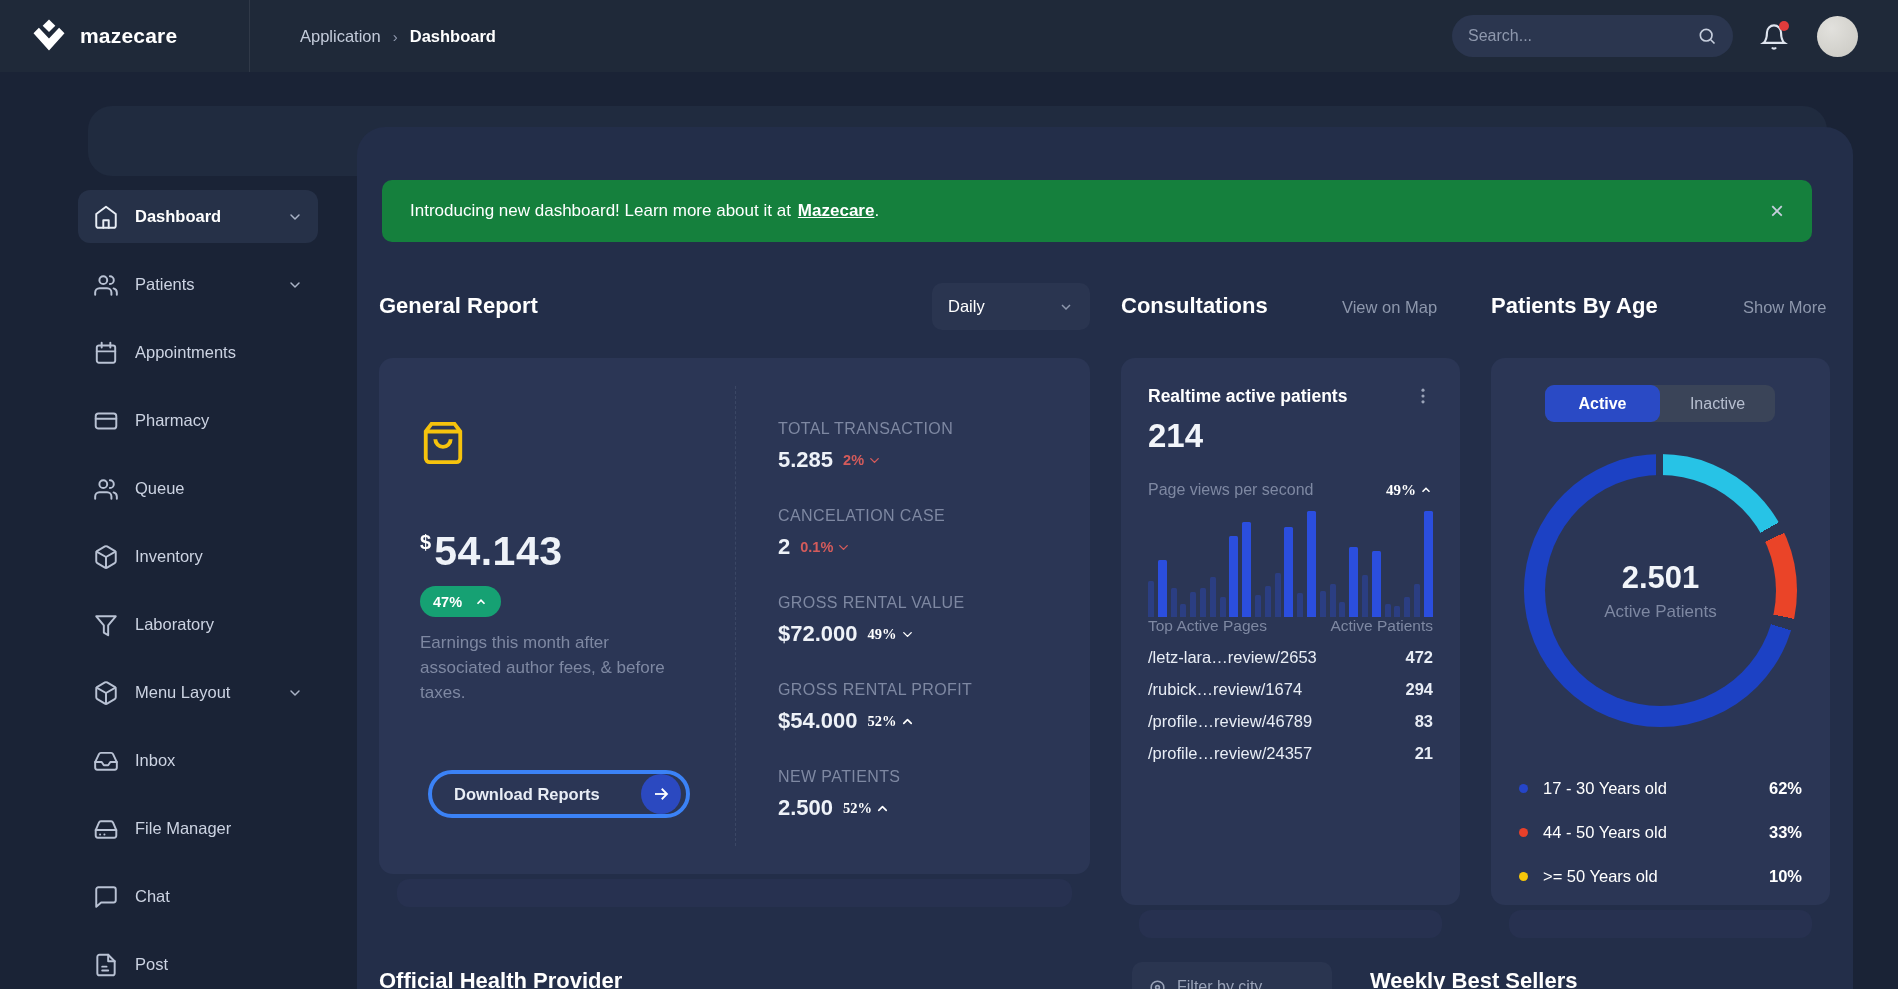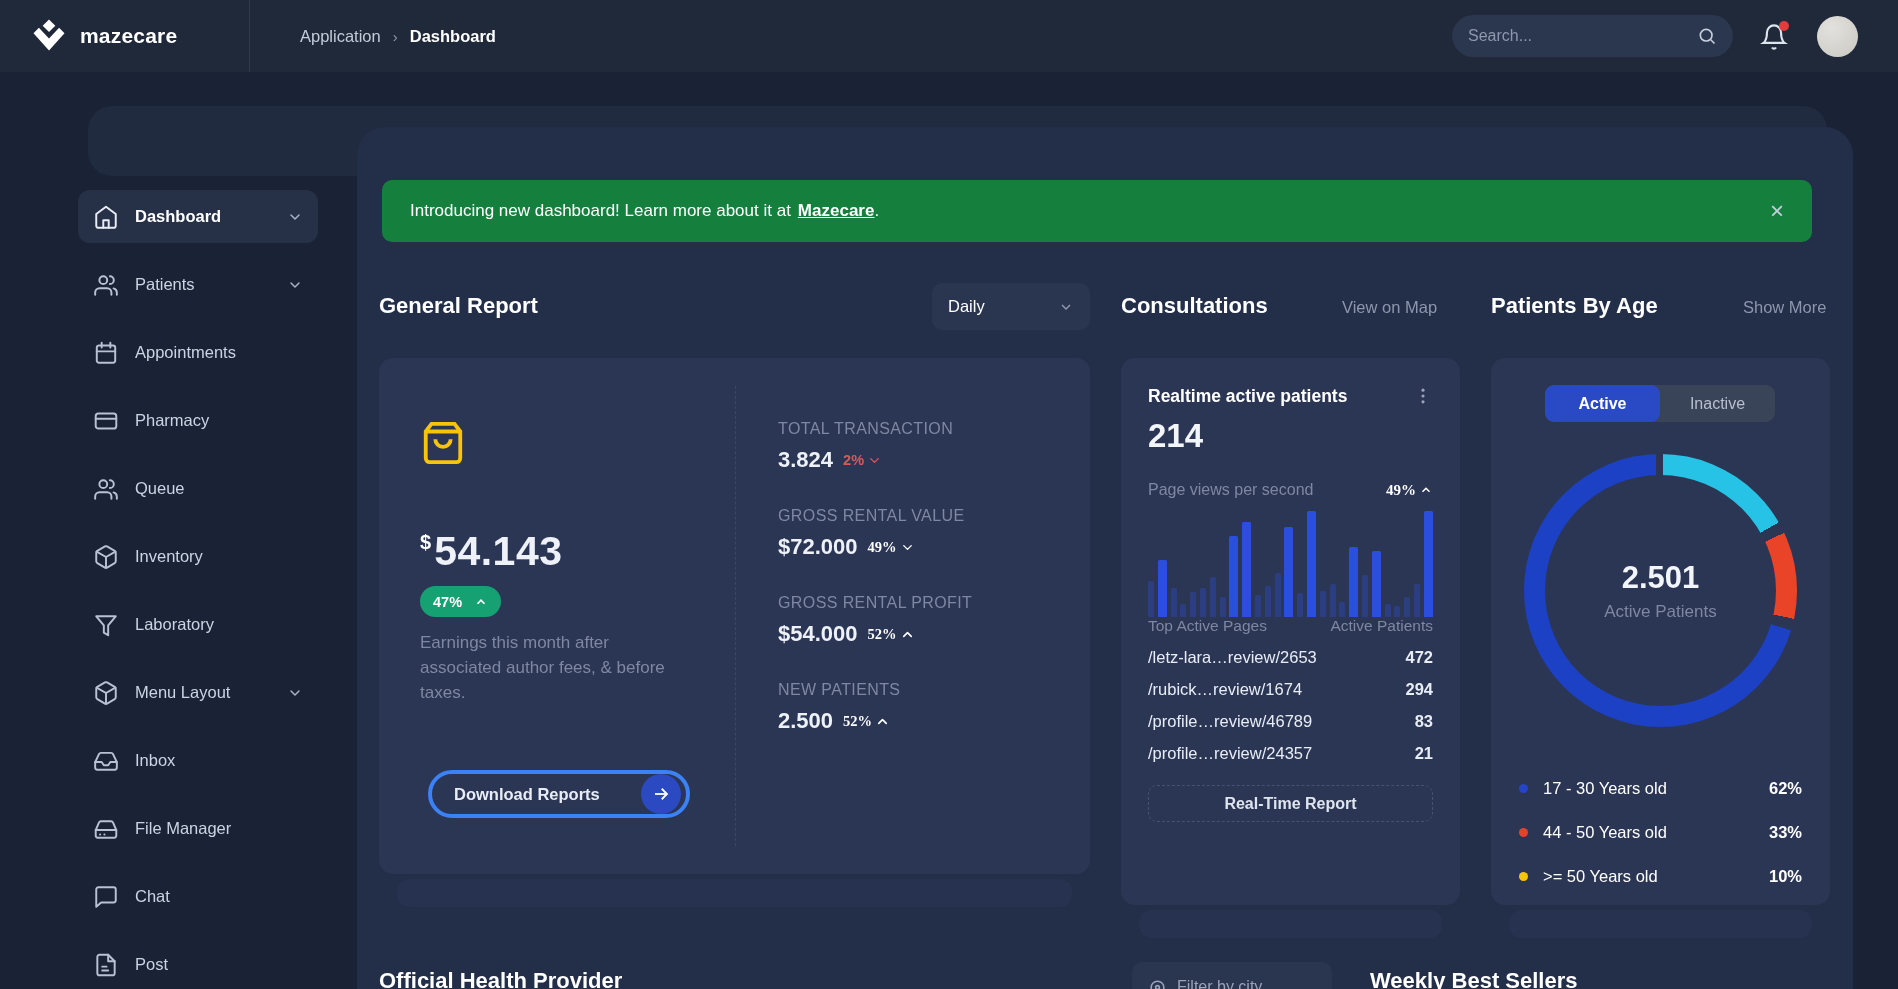--- a/index.html
+++ b/index.html
@@ -360,23 +360,37 @@
             <line x1="4" y1="12" x2="20" y2="12"></line>
               <polyline points="13 5 20 12 13 19"></polyline>
           </svg>
         </span>
       </div>
       <div class="vdash"></div>
       <div class="stats" id="stats-list">
           <div class="stat">
             <div class="s-label">TOTAL TRANSACTION</div>
             <div class="s-row">
-              <span class="s-val">3.824</span>
+              <span class="s-val">5.285</span>
               <span class="s-delta c-red">
                 <span>2%</span>
+                <span class="chev">
+                  <svg viewBox="0 0 24 24" fill="none" stroke="currentColor" stroke-width="2.2" stroke-linecap="round" stroke-linejoin="round">
+                    <polyline points="6 9 12 15 18 9"></polyline>
+                  </svg>
+                </span>
+              </span>
+            </div>
+          </div>
+          <div class="stat">
+            <div class="s-label">CANCELATION CASE</div>
+            <div class="s-row">
+              <span class="s-val">2</span>
+              <span class="s-delta c-red">
+                <span>0.1%</span>
                 <span class="chev">
                   <svg viewBox="0 0 24 24" fill="none" stroke="currentColor" stroke-width="2.2" stroke-linecap="round" stroke-linejoin="round">
                     <polyline points="6 9 12 15 18 9"></polyline>
                   </svg>
                 </span>
               </span>
             </div>
           </div>
           <div class="stat">
             <div class="s-label">GROSS RENTAL VALUE</div>
@@ -490,21 +504,20 @@
           </div>
           <div class="tbl-row">
             <span>/profile…review/46789</span>
             <span class="td2">83</span>
           </div>
           <div class="tbl-row">
             <span>/profile…review/24357</span>
             <span class="td2">21</span>
           </div>
         </div>
-      <div class="rt-btn">Real-Time Report</div>
     </section>
 
     <section class="card" id="card-age">
       <div class="toggle">
         <span class="tg on">Active</span>
         <span class="tg">Inactive</span>
       </div>
       <div class="donut" id="donut-ring" style="background: conic-gradient(transparent 1deg, rgb(39, 195, 230) 1deg, rgb(39, 195, 230) 60deg, transparent 60deg, transparent 65deg, rgb(234, 68, 40) 65deg, rgb(234, 68, 40) 102deg, transparent 102deg, transparent 107deg, rgb(28, 65, 196) 107deg, rgb(28, 65, 196) 358deg, transparent 358deg, transparent 360deg);">
         <div class="donut-hole">
           <span class="donut-val">2.501</span>

